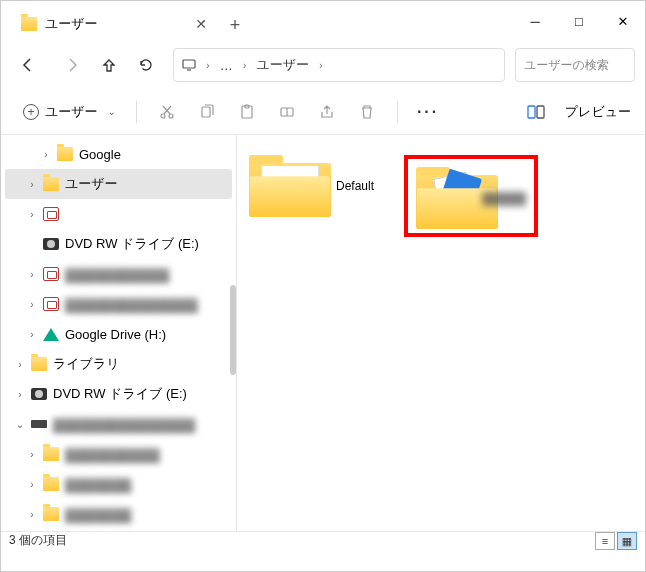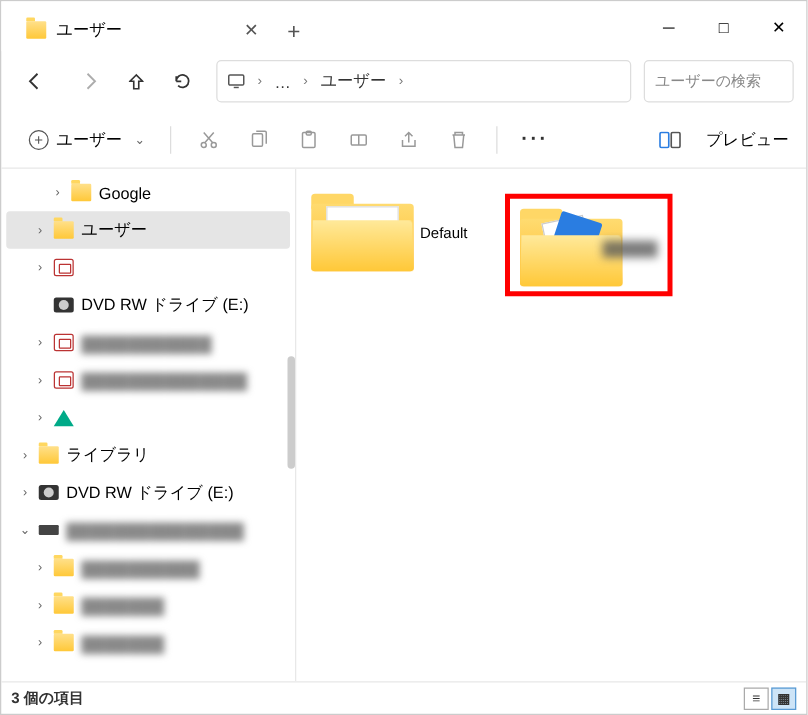--- a/index.html
+++ b/index.html
@@ -58,21 +58,21 @@
 .bigfold .paper { position:absolute; top:10px; left:12px; width:58px; height:38px; background:#fff; border:1px solid #ddd; }
 .bigfold .docstack { position:absolute; top:6px; left:18px; width:46px; height:36px; }
 .bigfold .docstack .d1{ position:absolute; width:34px; height:32px; background:#fff; border:1px solid #ccc; transform:rotate(-12deg); left:2px; top:2px;}
 .bigfold .docstack .d2{ position:absolute; width:34px; height:32px; background:#2a7de1; transform:rotate(18deg); left:10px; top:0; border-radius:2px;}
 .item .label { font-size:12px; text-align:center; }
 .item .blurlbl { filter:blur(3.5px); color:#555; }
 .highlight { border:4px solid #f00; padding:8px 8px 4px 8px; }
 .highlight .item{ width:110px; }
 
 
-.status { height:26px; border-top:1px solid #e8e8e8; display:flex; align-items:center; padding:0 8px; font-size:12px; color:#333;font-weight:bold; }
+.status { height:40px; border-top:1px solid #e8e8e8; display:flex; padding:0 8px; font-size:12px; color:#333; }
 .viewswitch { margin-left:auto; display:flex; gap:2px; }
 .viewswitch div{ width:20px; height:18px; border:1px solid #aaa; display:flex; align-items:center; justify-content:center; font-size:11px;}
 .viewswitch .on{ background:#cde4f7; border-color:#5a9bd4; }
 
 svg { display:block; }
 </style>
 </head>
 <body>
 
 <div class="titlebar">
@@ -209,20 +209,21 @@
         <span class="blur">▓▓▓▓▓▓▓▓▓▓▓</span>
       </div>
       <div class="tree-item lvl2">
         <span class="arrow">›</span>
         <span class="drive-ico"></span>
         <span class="blur">▓▓▓▓▓▓▓▓▓▓▓▓▓▓</span>
       </div>
       <div class="tree-item lvl2">
         <span class="arrow">›</span>
         <span class="gdrive-ico"></span>
+        <span class="">Google Drive (H:)</span>
       </div>
       <div class="tree-item lvl1">
         <span class="arrow">›</span>
         <span class="mini-fold"></span>
         <span class="">ライブラリ</span>
       </div>
       <div class="tree-item lvl1">
         <span class="arrow">›</span>
         <span class="dvd-ico"></span>
         <span class="">DVD RW ドライブ (E:)</span>

